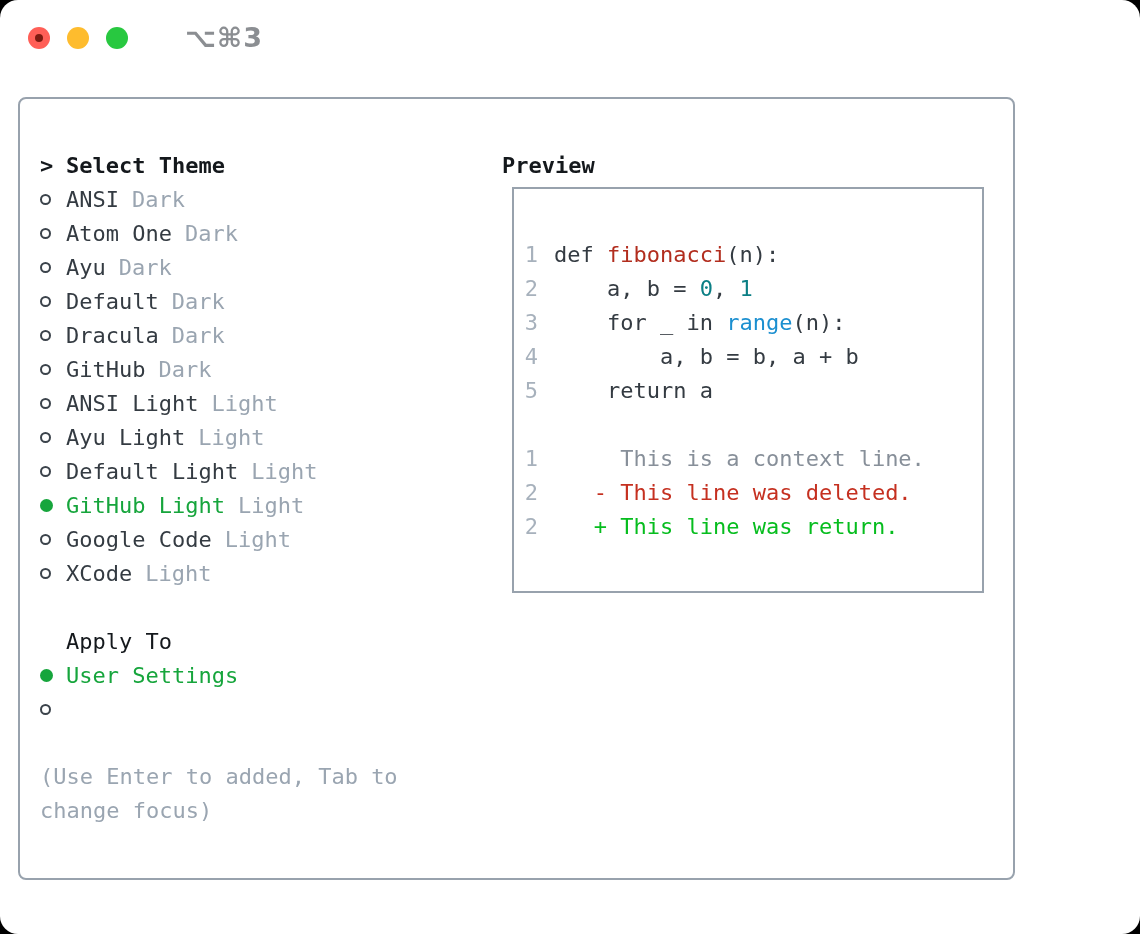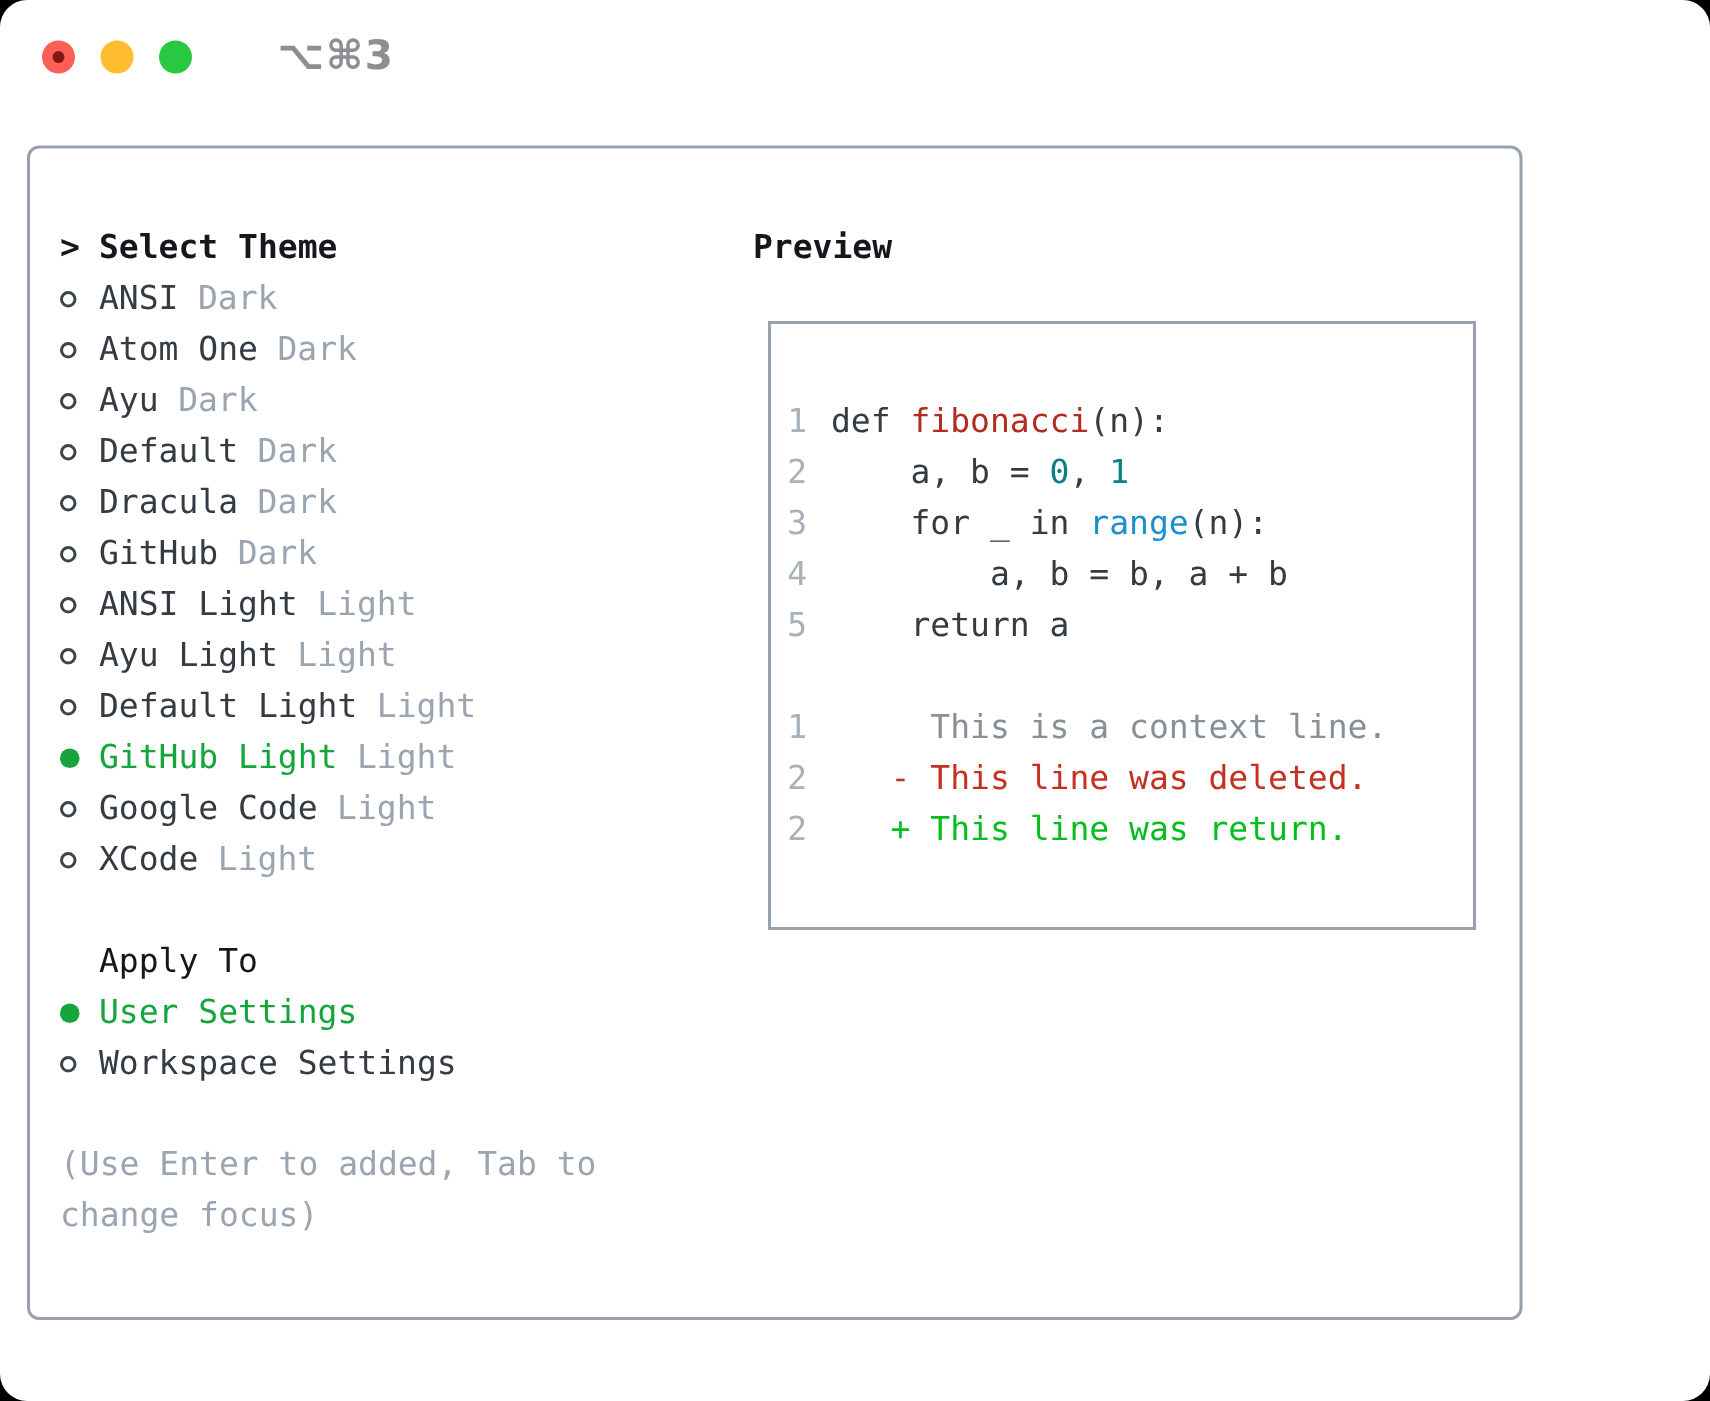--- a/index.html
+++ b/index.html
@@ -54,21 +54,21 @@
   .marker-box{width:26px;display:flex;align-items:center;}
   .marker{width:11px;height:11px;border:2px solid #3b434b;border-radius:50%;}
   .marker.sel{width:13px;height:13px;border:none;background:var(--c-accent-green);}
   .opt-name{white-space:pre;}
   .option.selected .opt-name{color:var(--c-accent-green);}
   .opt-variant{margin-left:13px;color:var(--c-muted);white-space:pre;}
   .hint{
     margin-top:0;width:432px;font-size:22px;line-height:34px;color:var(--c-muted);
   }
   
-  .preview-header{margin-bottom:32px;align-items:center;}
+  .preview-header{margin-bottom:5px;align-items:center;}
   .preview-box{
     margin-left:10px;width:472px;height:406px;
     border:2px solid var(--c-panel-border);background:#fff;
     padding:48px 0 0 10px;
   }
   .cline{height:34px;display:flex;align-items:center;font-size:22px;}
   .lnum{width:14px;text-align:right;color:var(--c-lnum);white-space:pre;}
   .ccontent{margin-left:16px;white-space:pre;color:var(--c-text-dark);}
   .seg-plain{color:var(--c-text-dark);}
   .seg-func{color:var(--c-func-red);}
@@ -197,21 +197,20 @@
           <div class="row option selected">
             <span class="marker-box">
               <span class="marker sel"></span>
             </span>
             <span class="opt-name">User Settings</span>
           </div>
           <div class="row option">
             <span class="marker-box">
               <span class="marker"></span>
             </span>
-            <span class="opt-name">Workspace Settings</span>
           </div>
         </div>
 
       <div class="row spacer"></div>
 
       <div class="hint">(Use Enter to added, Tab to change focus)</div>
     </div>
 
     <div class="right-col">
       <div class="row preview-header">

